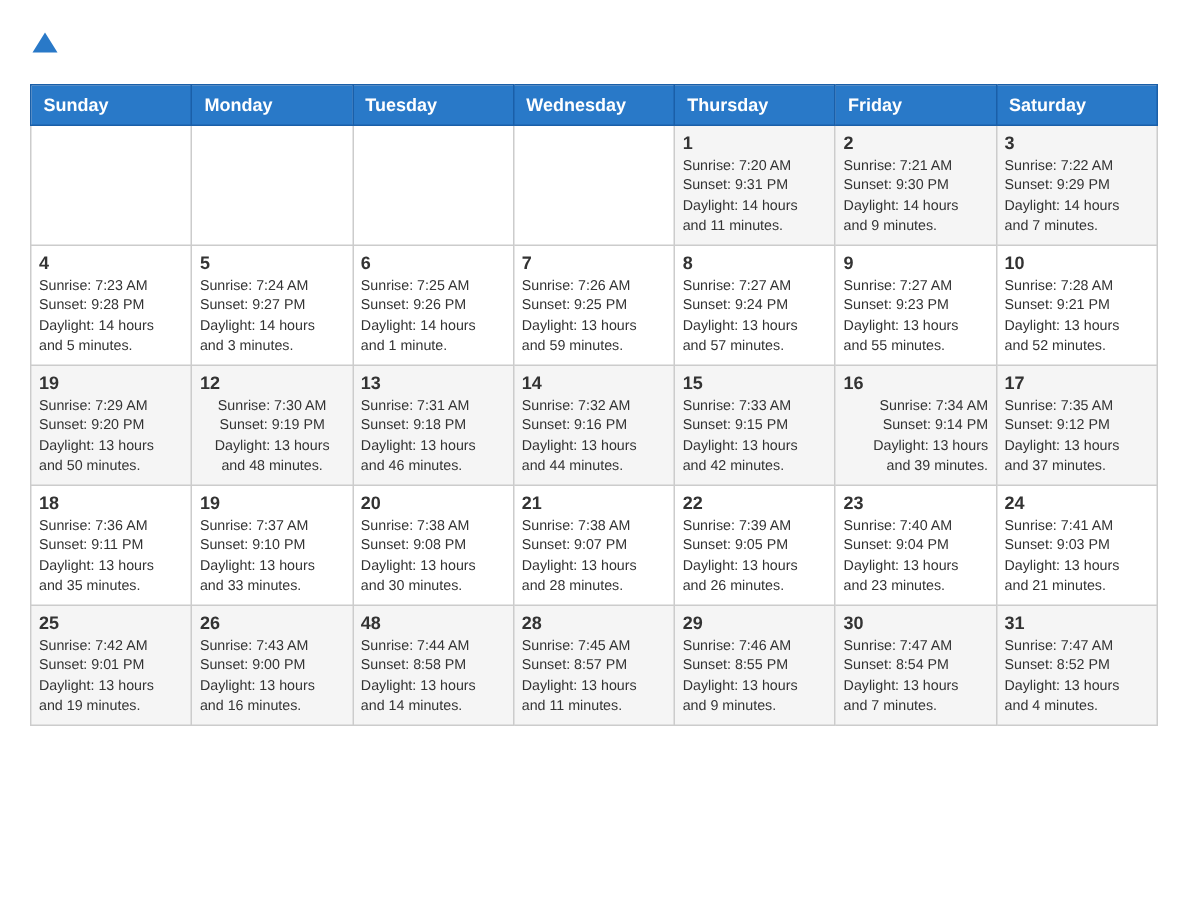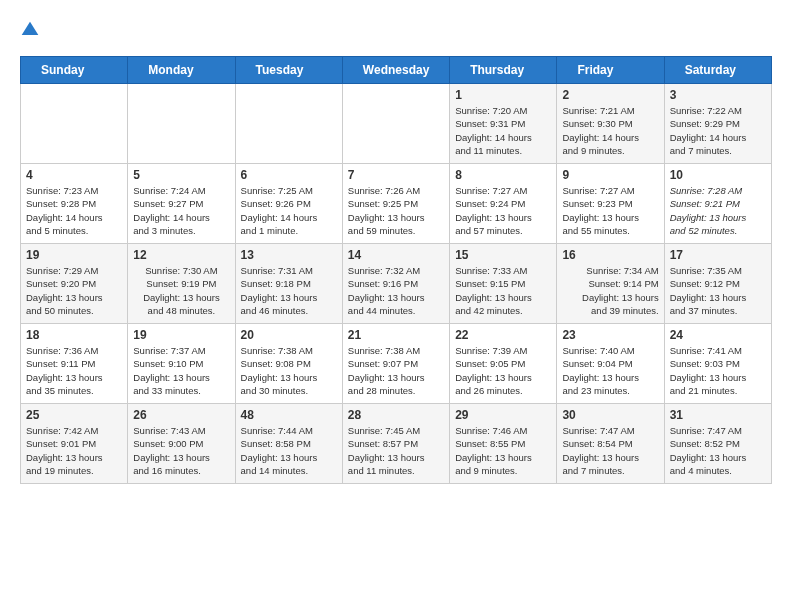--- a/index.html
+++ b/index.html
@@ -56,21 +56,21 @@
     table {
       width: 100%;
       border-collapse: collapse;
       table-layout: fixed;
     }
     thead tr th {
       background-color: #2979c8;
       color: #fff;
       font-size: 12px;
       font-weight: bold;
-      padding: 6px 20px;
+      padding: 6px 8px;
       text-align: left;
       border: 1px solid #1a5fa8;
     }
     tbody tr td {
       border: 1px solid #ccc;
       vertical-align: top;
       padding: 4px 5px;
       font-size: 10px;
       color: #333;
       height: 80px;
@@ -191,21 +191,21 @@
         </td>
         <td>
           <span class="day-number">9</span>
           <div class="day-info" style="white-space: pre-line;">Sunrise: 7:27 AM
 Sunset: 9:23 PM
 Daylight: 13 hours
 and 55 minutes.</div>
         </td>
         <td>
           <span class="day-number">10</span>
-          <div class="day-info" style="white-space: pre-line; font-style: italic;">Sunrise: 7:28 AM
+          <div class="day-info" style="white-space: pre-line;">Sunrise: 7:28 AM
 Sunset: 9:21 PM
 Daylight: 13 hours
 and 52 minutes.</div>
         </td>
       </tr>
       <tr>
         <td>
           <span class="day-number">19</span>
           <div class="day-info" style="white-space: pre-line;">Sunrise: 7:29 AM
 Sunset: 9:20 PM

